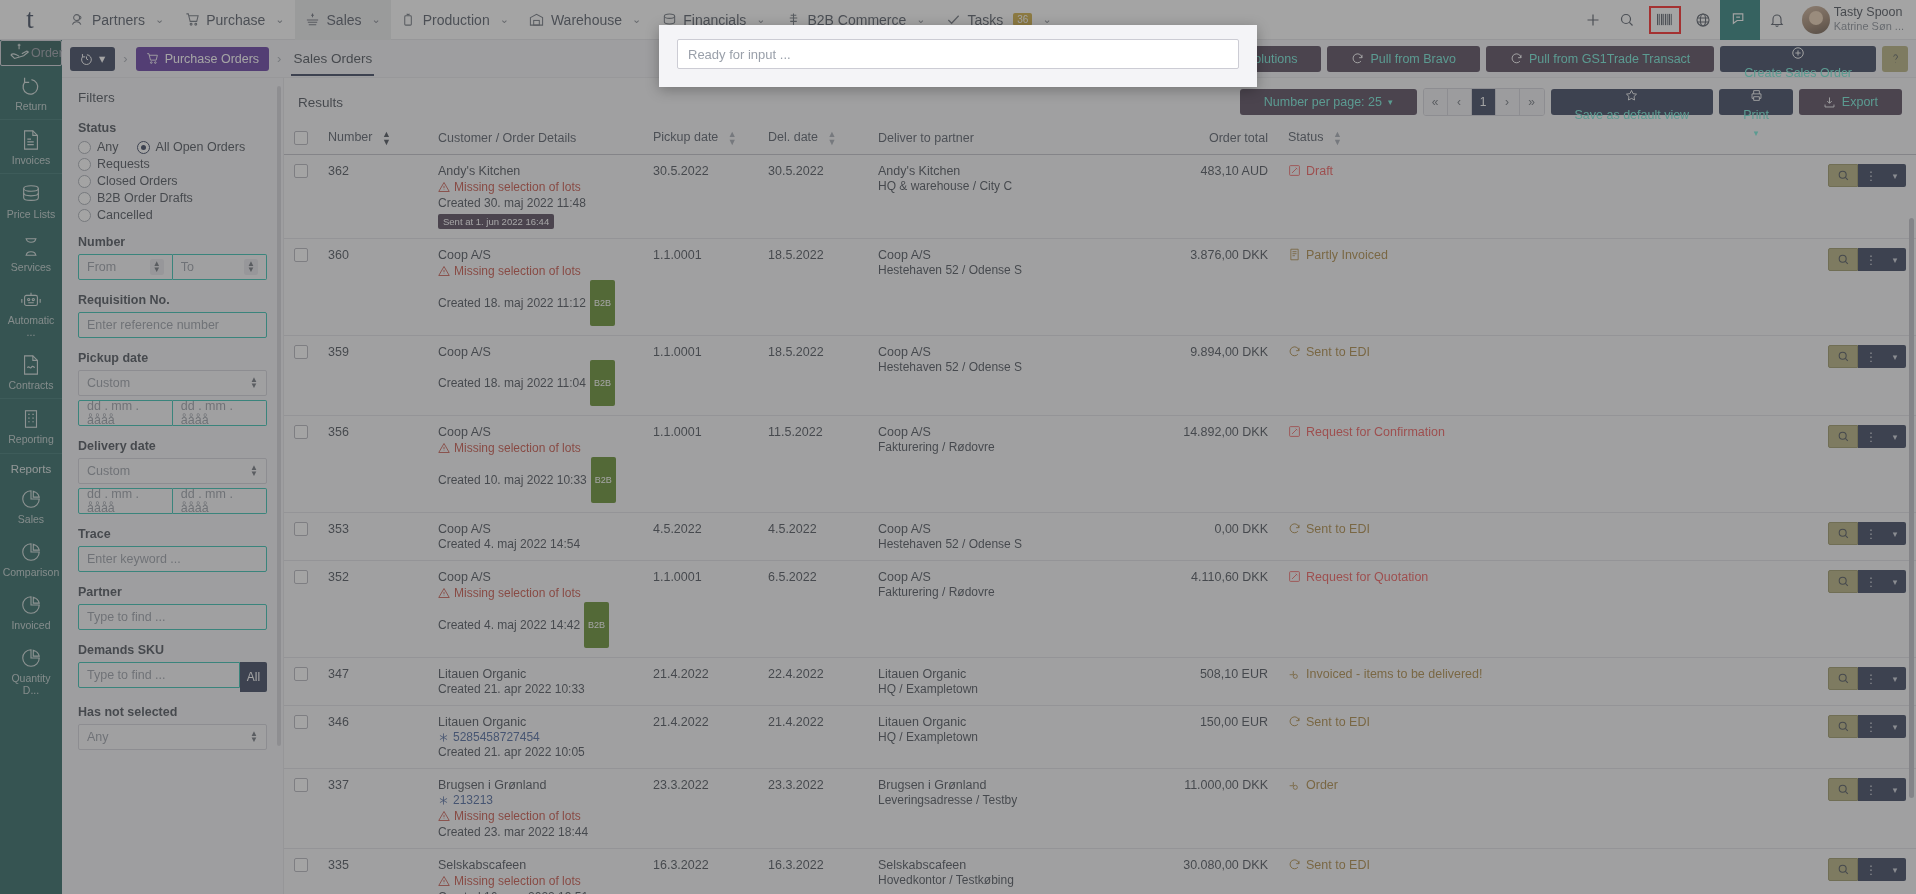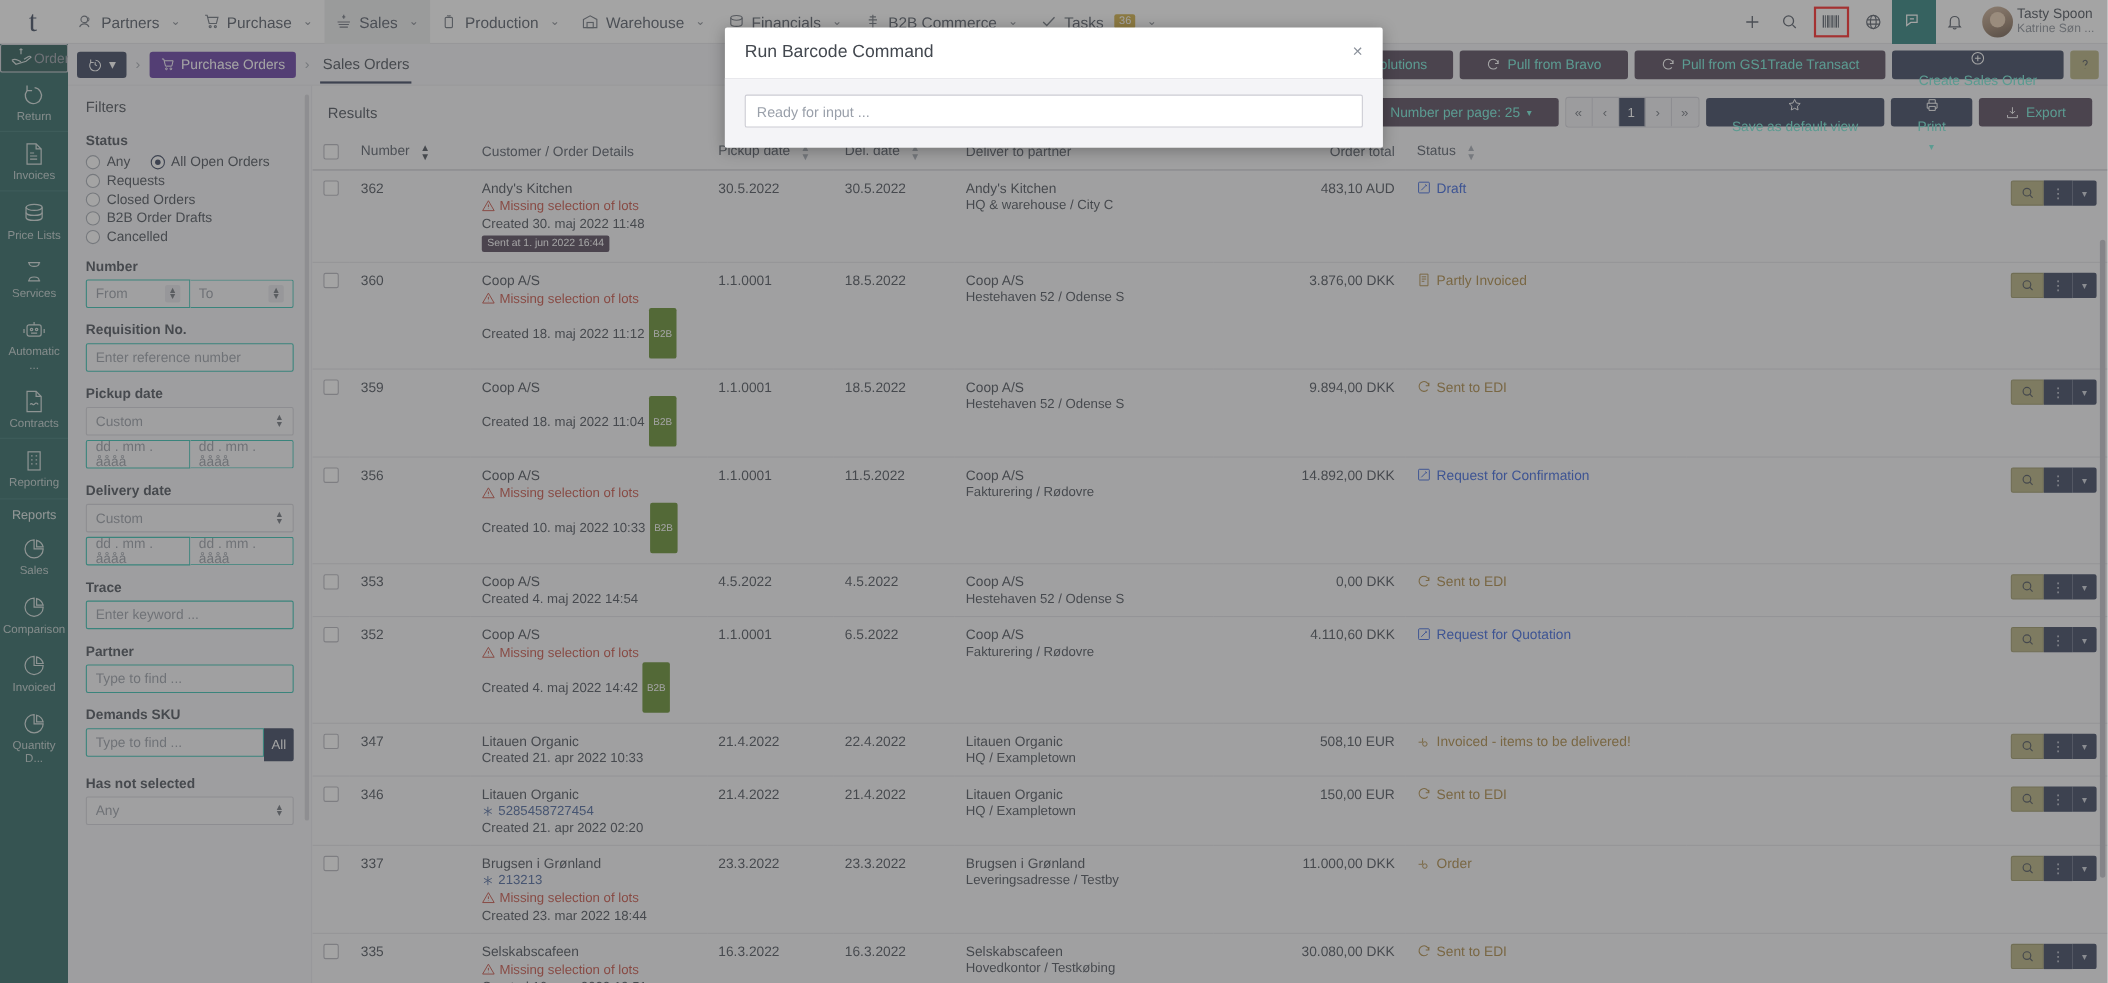--- a/index.html
+++ b/index.html
@@ -197,21 +197,21 @@
   .sub { color: #2f3640; font-size: 12px; margin-top: 1px; }
   .tag-b2b {
     display: inline-block; background: #4d7c0f; color: #fff; font-size: 9px;
     padding: 18px 4px; border-radius: 2px; margin-left: 4px; vertical-align: 1px;
   }
   .tag-sent {
     display: inline-block; background: #3a2a42; color: #fff; font-size: 9.5px;
     padding: 2px 5px; border-radius: 2px; margin-top: 4px;
   }
   .st { display: flex; gap: 5px; font-size: 12.5px; align-items: flex-start; }
-  .st.blue { color: #1d4ed8; }
+  .st.blue { color: #ef4444; }
   .st.gold { color: #a0782a; }
   .rowbtns { display: flex; justify-content: flex-end; }
   .rb-search {
     width: 30px; height: 23px; background: #aba56a; border: 1px solid #8d8750;
     border-radius: 2px 0 0 2px; display: flex; align-items: center; justify-content: center; color: #2f3640;
   }
   .rb-menu {
     width: 26px; height: 23px; background: #1b2746; color: #c6cad4;
     display: flex; align-items: center; justify-content: center; font-size: 12px;
   }
@@ -1069,21 +1069,21 @@
                 <span class="chk"></span>
               </td>
               <td>346</td>
               <td>
                 <div>Litauen Organic</div>
                 <div class="sub" style="color:#2f4f8f;display:flex;gap:4px;align-items:center"><span>
                     <svg width="11" height="11" viewBox="0 0 16 16" fill="none" stroke="#2f4f8f" stroke-width="1.2">
                       <path d="M8 2v12M2.8 5l10.4 6M13.2 5L2.8 11"></path>
                     </svg>
                   </span>5285458727454</div>
-                <div class="sub">Created 21. apr 2022 02:20</div>
+                <div class="sub">Created 21. apr 2022 10:05</div>
               </td>
               <td>21.4.2022</td>
               <td>21.4.2022</td>
               <td>Litauen Organic<div class="sub">HQ / Exampletown</div></td>
               <td class="num">150,00 EUR</td>
               <td>
                 <span class="st gold">
                   <span>
                     <svg width="13" height="13" viewBox="0 0 16 16" fill="none" stroke="currentColor" stroke-width="1.2">
                       <path d="M13.5 7a5.5 5.5 0 10-1.3 4.4M13.5 3.5V7H10"></path>
@@ -1198,22 +1198,18 @@
       </table>
 
       <div id="table-scroll"></div>
     </div>
   </div>
 </div>
 
 <div id="dim-overlay"></div>
 
 <div id="modal">
-  <div id="modal-head">
-    <span id="modal-title">Run Barcode Command</span>
-    <span id="modal-close">×</span>
-  </div>
   <div id="modal-body">
     <div id="barcode-input">
       <span>Ready for input ...</span>
     </div>
   </div>
 </div>
 
 </body></html>

